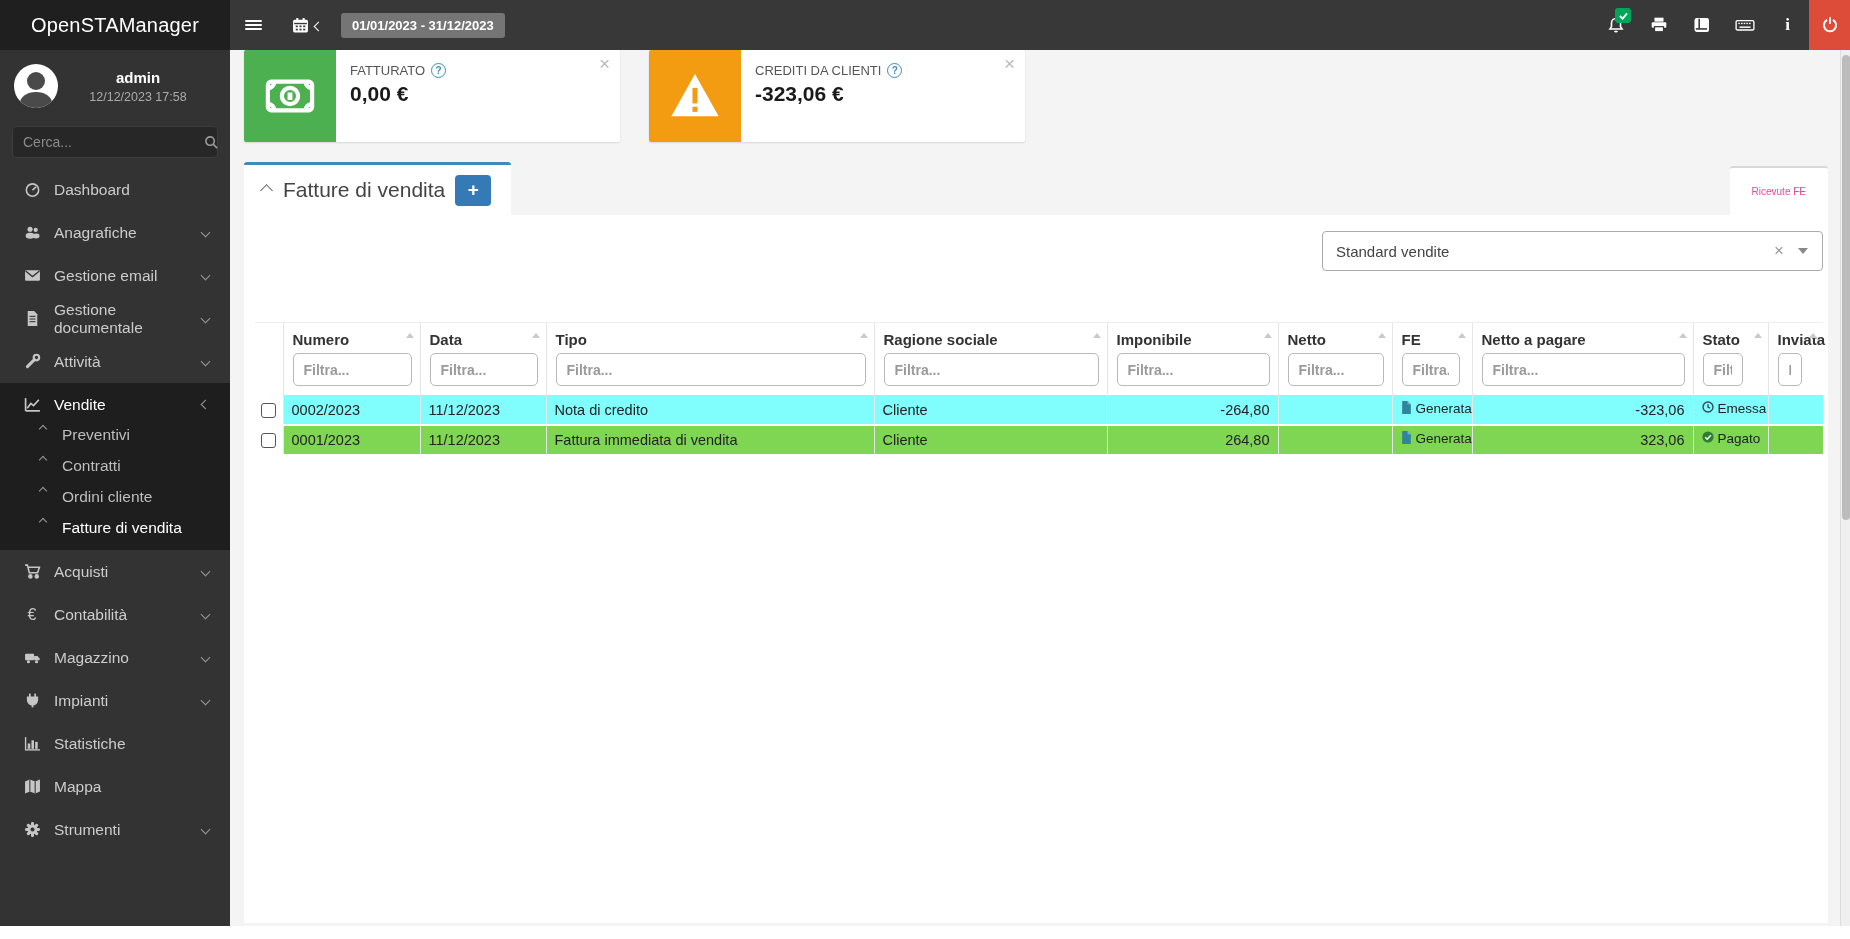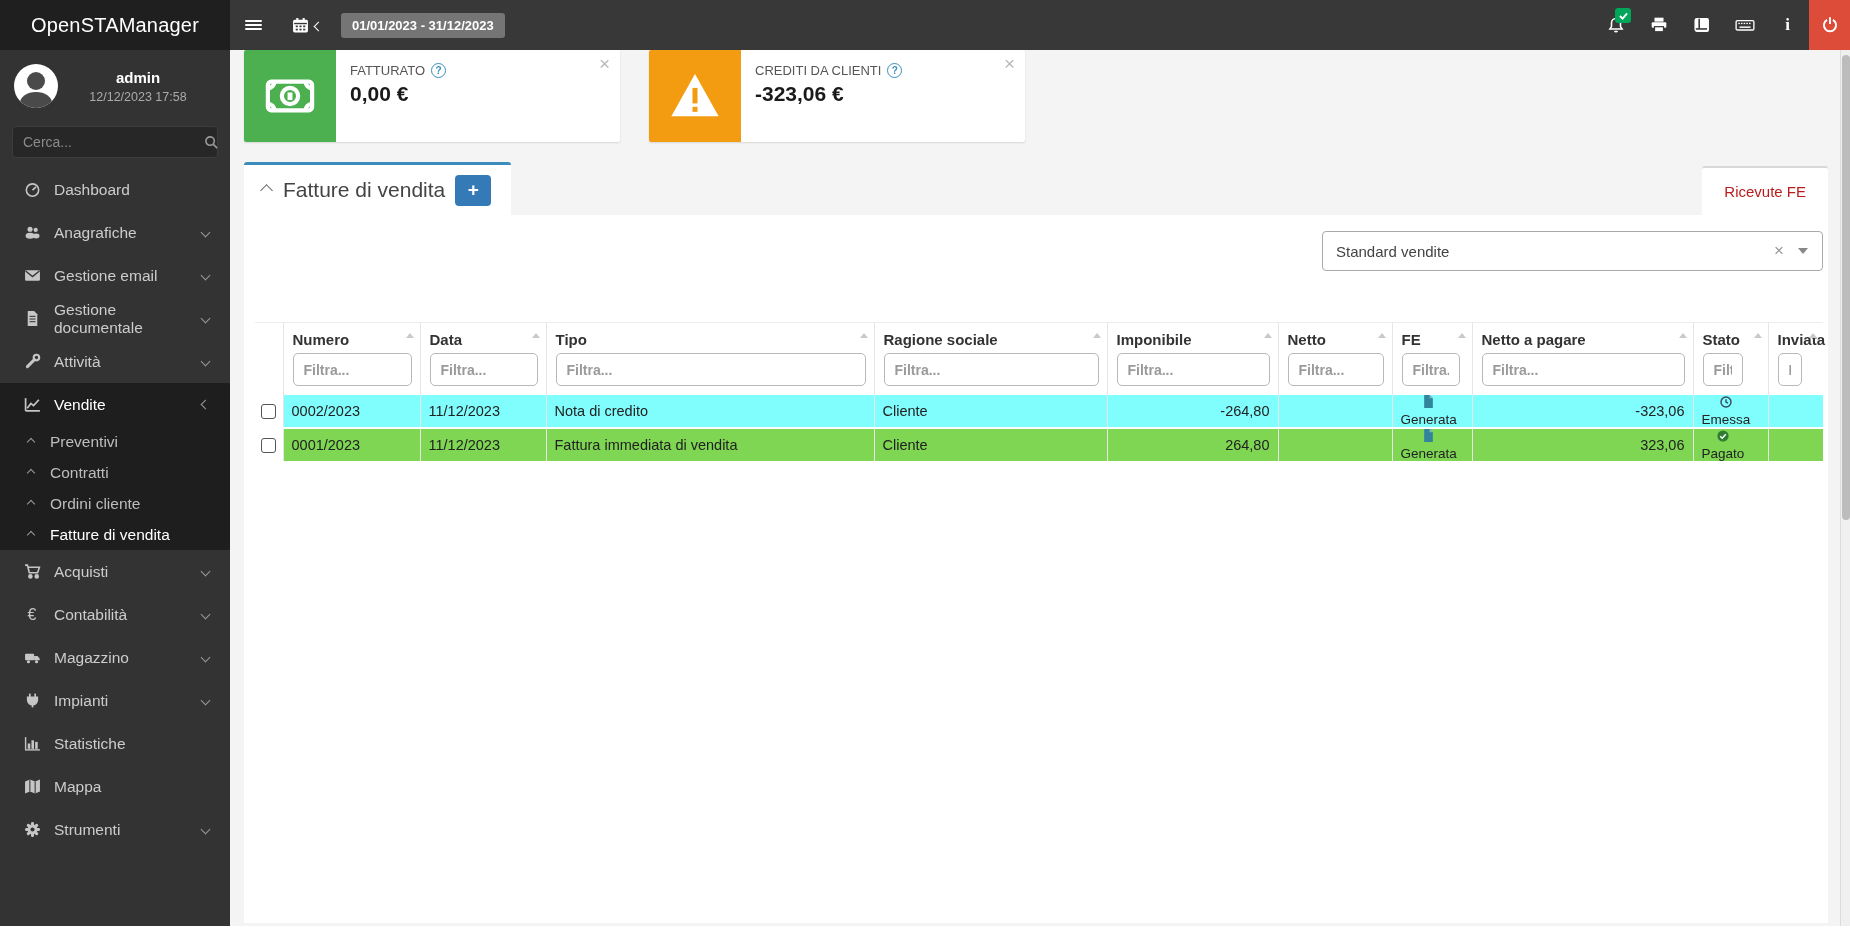--- a/index.html
+++ b/index.html
@@ -35,21 +35,21 @@
   .menu { margin-top:6px; }
   .menu-item { height:43px; display:flex; align-items:center; padding:0 21px 0 20px; font-size:15.5px; color:#ccc; cursor:pointer; }
   .menu-item .mi-icon { width:24px; display:flex; justify-content:center; margin-right:10px; color:#c6c6c6; }
   .menu-item .mi-label { flex:1; }
   .chev { display:inline-block; width:7px; height:7px; border-left:1.5px solid #9a9a9a; border-bottom:1.5px solid #9a9a9a; }
   .chev-left { transform:rotate(-45deg); }
   .chev-down { transform:rotate(45deg); }
   .chev-right { transform:rotate(135deg); }
   .menu-group { background:#1e1e1e; }
   .menu-group .parent { color:#fff; }
-  .sub-item { height:31px; display:flex; align-items:center; padding-left:28px; font-size:15.5px; color:#bdbdbd; cursor:pointer; }
+  .sub-item { height:31px; display:flex; align-items:flex-start; padding-left:28px; font-size:15.5px; color:#bdbdbd; cursor:pointer;margin-left:12px; }
   .sub-item .chev-right { width:6px; height:6px; margin-right:16px; }
   .sub-item.active { color:#fff; }
   .euro-glyph { font-size:16px; }
 
   
   .main { position:absolute; top:50px; left:230px; width:1620px; height:889px; background:#f4f4f4; }
   .cards-row { display:flex; padding:0 0 0 14px; }
   .card { width:376px; height:92px; background:#fff; display:flex; position:relative; box-shadow:0 1px 2px rgba(0,0,0,.12); margin-right:29px; border-radius:2px; overflow:hidden; }
   .card-icon { width:92px; height:92px; display:flex; align-items:center; justify-content:center; flex:none; }
   .card-icon.green { background:#4caf50; }
@@ -58,21 +58,21 @@
   .card-title { font-size:13px; color:#555; display:flex; align-items:center; gap:6px; }
   .help-circle { width:15px; height:15px; border:1.5px solid #3c8dbc; color:#3c8dbc; border-radius:50%; font-size:10px; font-weight:bold; display:inline-flex; align-items:center; justify-content:center; }
   .card-value { font-size:21px; font-weight:bold; color:#1a1a1a; margin-top:4px; }
   .card-close { position:absolute; top:4px; right:10px; color:#b9b9b9; font-size:19px; cursor:pointer; line-height:1; }
 
   .tabs-row { display:flex; align-items:flex-end; margin-top:20px; height:53px; padding-right:22px; }
   .tab-active { margin-left:14px; width:267px; height:53px; background:#fff; border-top:3px solid #3c8dbc; border-radius:3px 3px 0 0; display:flex; align-items:center; padding:0 14px; gap:10px; }
   .tab-title-chev { width:9px; height:9px; border-color:#666; margin:0 2px 0 4px; }
   .tab-title { font-size:21px; color:#444; white-space:nowrap; }
   .add-btn { width:36px; height:31px; background:#337ab7; color:#fff; border:none; border-radius:4px; font-size:19px; font-weight:bold; cursor:pointer; display:flex; align-items:center; justify-content:center; }
-  .tab-secondary { margin-left:auto; height:49px; background:#fff; border-top:2px solid #d8d8d8; border-radius:3px 3px 0 0; display:flex; align-items:center; padding:0 22px; color:#b91c1c; font-size:15px; cursor:pointer; }
+  .tab-secondary { margin-left:auto; height:49px; background:#fff; border-top:2px solid #d8d8d8; border-radius:3px 3px 0 0; display:flex; align-items:center; padding:0 22px; color:#ec4899; font-size:10px; cursor:pointer; }
 
   .panel { position:relative; margin-left:14px; width:1584px; height:708px; background:#fff; }
   .select2 { position:absolute; top:16px; right:5px; width:501px; height:40px; border:1px solid #aaa; border-radius:4px; background:#fff; display:flex; align-items:center; cursor:pointer; }
   .select2-value { font-size:15px; color:#444; padding-left:13px; flex:1; }
   .select2-clear { color:#999; font-size:17px; padding:0 14px; cursor:pointer; }
   .select2-caret { width:0; height:0; border-left:5px solid transparent; border-right:5px solid transparent; border-top:6px solid #888; margin-right:14px; }
 
   
   table.grid { position:absolute; top:107px; left:11px; width:1568px; border-collapse:collapse; table-layout:fixed; }
   .grid th, .grid td { border-left:1px solid #e6e6e6; vertical-align:middle; }
@@ -84,21 +84,21 @@
   .grid thead tr.filters td { padding:5px 8px 9px 9px; }
   .grid thead input { width:100%; height:33px; border:1px solid #b9b9b9; border-radius:5px; padding:0 10px; font-size:14px; font-family:inherit; color:#333; outline:none; }
   .grid thead input::placeholder { color:#9a9a9a; font-weight:bold; }
   .in-fe { max-width:58px; } .in-stato { max-width:40px; } .in-inviata { max-width:24px; }
   .grid tbody td { height:30px; font-size:14.5px; color:#222; padding:0 8px; border-bottom:2px solid #fff; }
   .grid tbody tr.row-cyan td { background:#80fdfd; }
   .grid tbody tr.row-green td { background:#7ed653; }
   .grid tbody td.cb-cell { background:#fff !important; text-align:center; padding:0; }
   .grid tbody td.num { text-align:right; }
   .row-cb { appearance:none; -webkit-appearance:none; width:15px; height:15px; border:1.6px solid #555; border-radius:3px; background:#fff; cursor:pointer; vertical-align:middle; }
-  .cell-ic { display:inline-flex; align-items:center; gap:4px; font-size:13.5px; color:#222;flex-direction:column; }
+  .cell-ic { display:inline-flex; gap:4px; font-size:13.5px; color:#222; }
 
   
   .scrollbar { position:absolute; top:50px; right:0; width:10px; height:889px; background:#f0f0f0; border-left:1px solid #dcdcdc; z-index:30; }
   .scroll-thumb { position:absolute; top:5px; left:1px; width:8px; height:465px; background:#bcbcbc; border-radius:4px; }
 
   svg { display:block; }
 </style>
 </head>
 <body>
 

